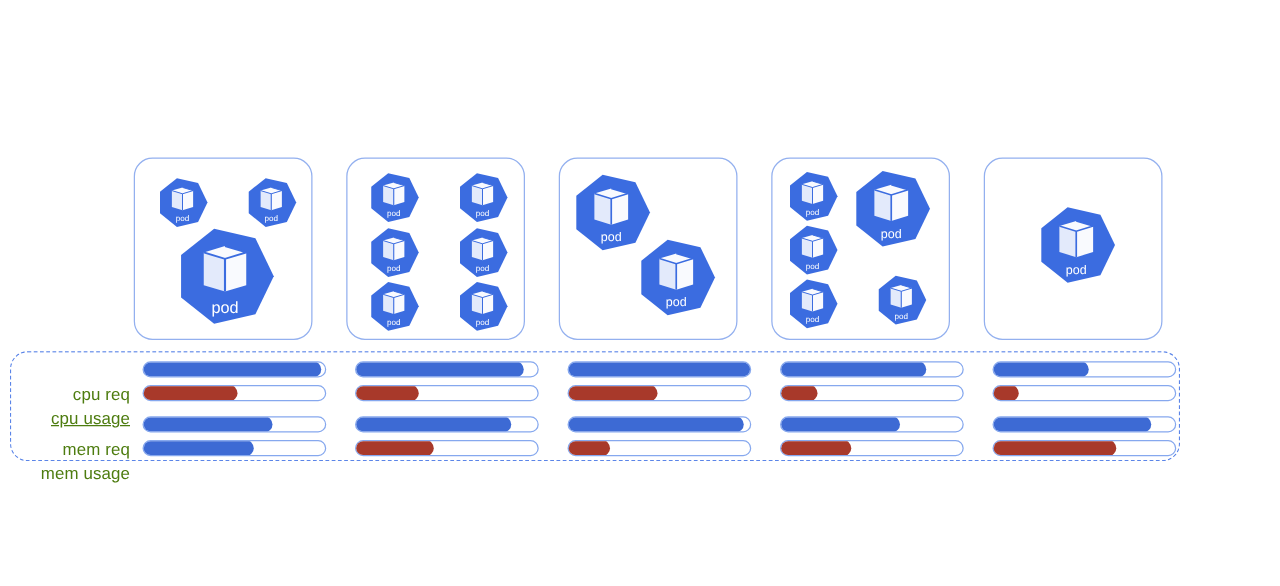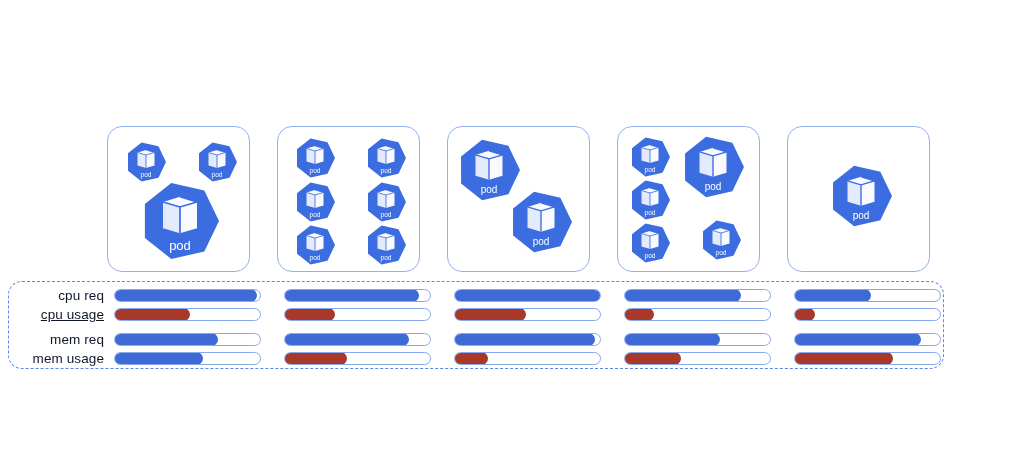--- a/index.html
+++ b/index.html
@@ -64,23 +64,24 @@
     top: 0px;
     width: 95px;
     height: 88px;
   }
   .metric-label {
     position: absolute;
     right: 0;
     width: 95px;
     text-align: right;
     font-size: 13.5px;
-    color: #0f172a;
+    color: #4d7c0f;
     letter-spacing: 0.1px;
     white-space: nowrap;
+    margin-top: 20px;
   }
   .metric-label.r0 { top: 6px; }
   .metric-label.r1 { top: 25px; text-decoration: underline; }
   .metric-label.r2 { top: 50px; }
   .metric-label.r3 { top: 69px; }
 
   .bar-group {
     position: absolute;
     top: 0;
     width: 147px;

